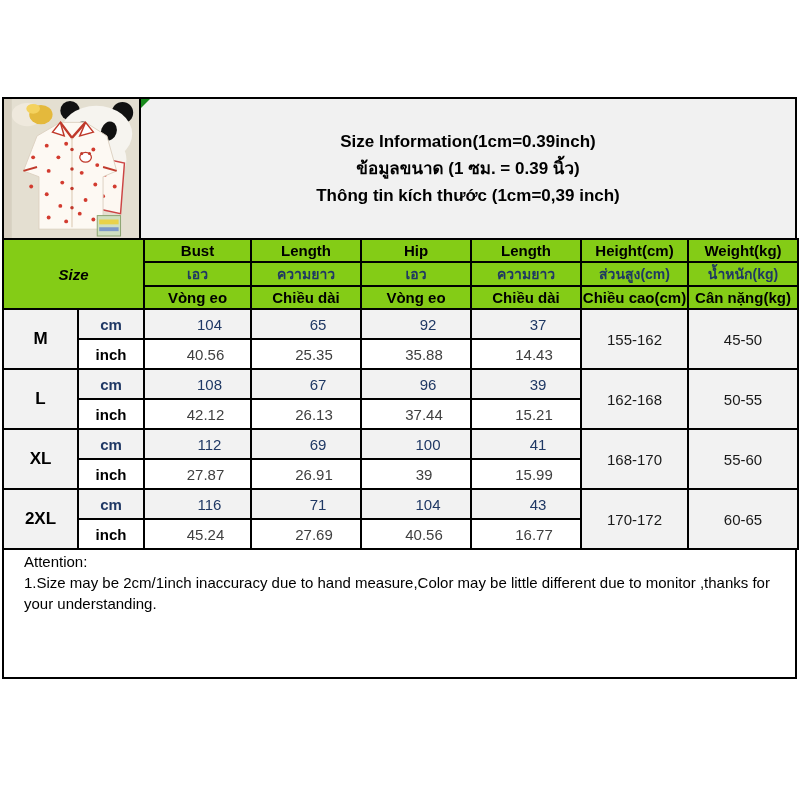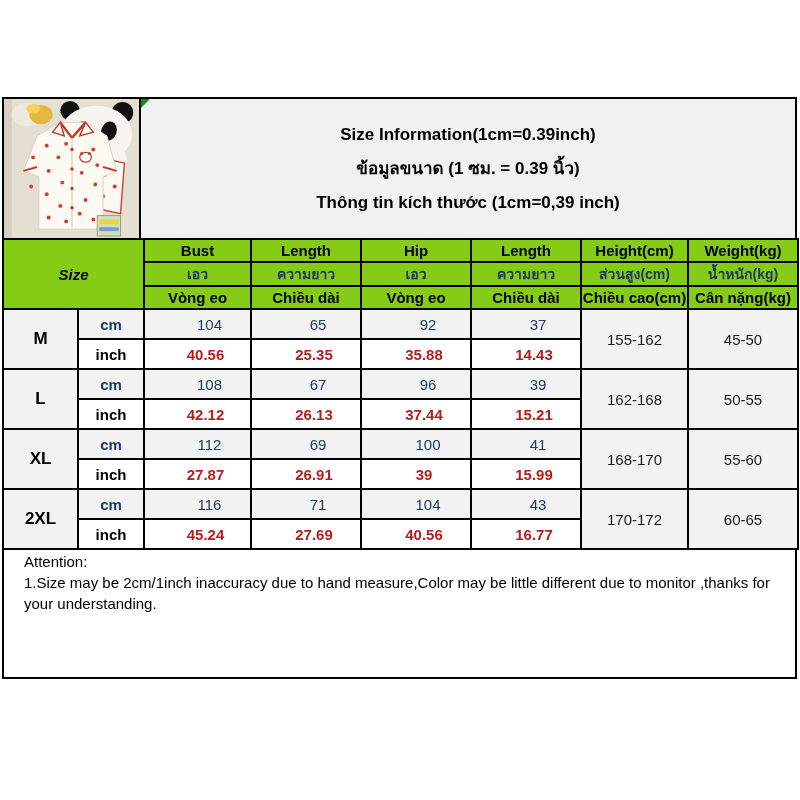--- a/index.html
+++ b/index.html
@@ -7,42 +7,42 @@
   body { font-family:"Liberation Sans","DejaVu Sans",sans-serif; }
   .canvas { position:relative; width:800px; height:800px; background:#ffffff; overflow:hidden; }
 
   
   .top-row { position:absolute; top:97px; left:2px; width:795px; height:143px; display:flex; }
   .photo { width:139px; height:143px; border:2px solid #000; background:#e9e3d8; flex:none; }
   .photo svg { display:block; width:100%; height:100%; }
   .title-cell {
     flex:1; border:2px solid #000; border-left:none; background:#f1f1f1;
     display:flex; flex-direction:column; justify-content:center; align-items:center;
-    position:relative; gap:13px;
+    position:relative; gap:6px;
   }
   .corner-flag { position:absolute; top:0; left:0; width:0; height:0;
     border-top:9px solid #18891c; border-right:9px solid transparent; }
   .title-line { font-size:17px; font-weight:700; color:#000; line-height:21px; }
 
   
   .table-wrap { position:absolute; top:238px; left:2px; width:795px; }
   table { border-collapse:collapse; table-layout:fixed; width:795px; }
   th, td { border:2px solid #000; text-align:center; vertical-align:middle; overflow:hidden; white-space:nowrap; }
   tr.hdr th { height:23px; background:#84cc16; font-size:15px; font-weight:700; color:#000; }
   tr.hdr th.thai { color:#1f3864; font-size:14px; }
   th.size-big { background:#e2e2e2; font-size:30px; font-weight:700; color:#000;font-style:italic; }
   td { height:30px; font-size:15px; }
   tr.row-cm td { background:#f2f2f2; }
   tr.row-inch td { background:#ffffff; }
   td.size-name { background:#e2e2e2; font-weight:700; font-size:17px; color:#000; }
   td.unit { font-weight:700; }
   td.unit-cm { color:#1f3864; }
   td.unit-inch { color:#000; }
   td.val-cm { color:#1f3864; font-weight:400;padding-left:24px; }
-  td.val-inch { color:#b91c1c; font-weight:700;padding-left:16px; }
+  td.val-inch { color:#404040; font-weight:400;padding-left:16px; }
   td.range { background:#f2f2f2; color:#1a1a1a; font-weight:400; }
 
   
   .attention {
     margin-top:-2px; width:795px; height:131px; border:2px solid #000; background:#fff;
     padding:1px 20px; font-size:15px; line-height:21px; color:#000;
   }
 </style>
 </head>
 <body>

